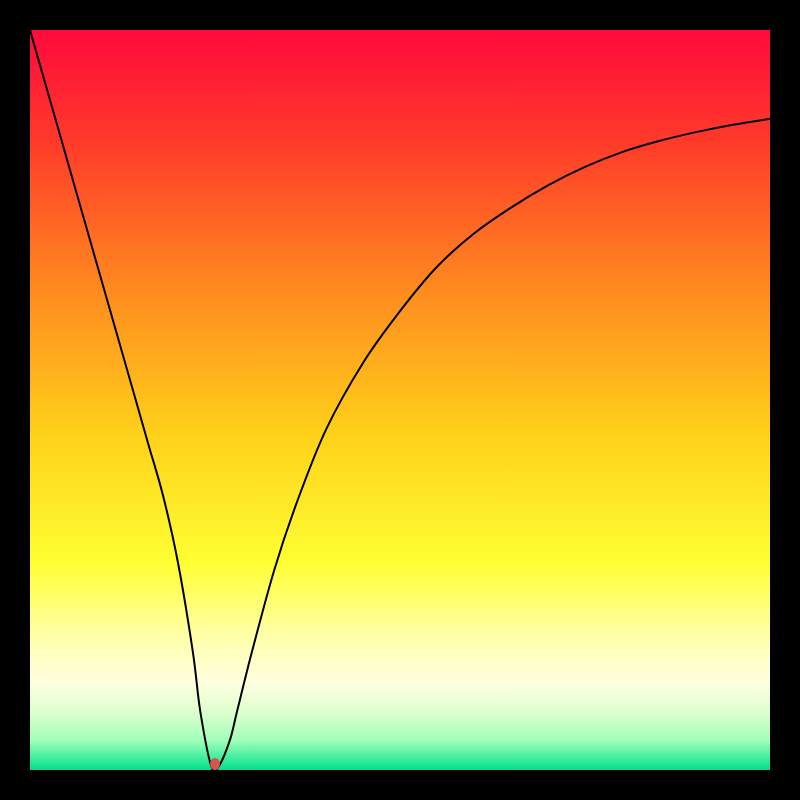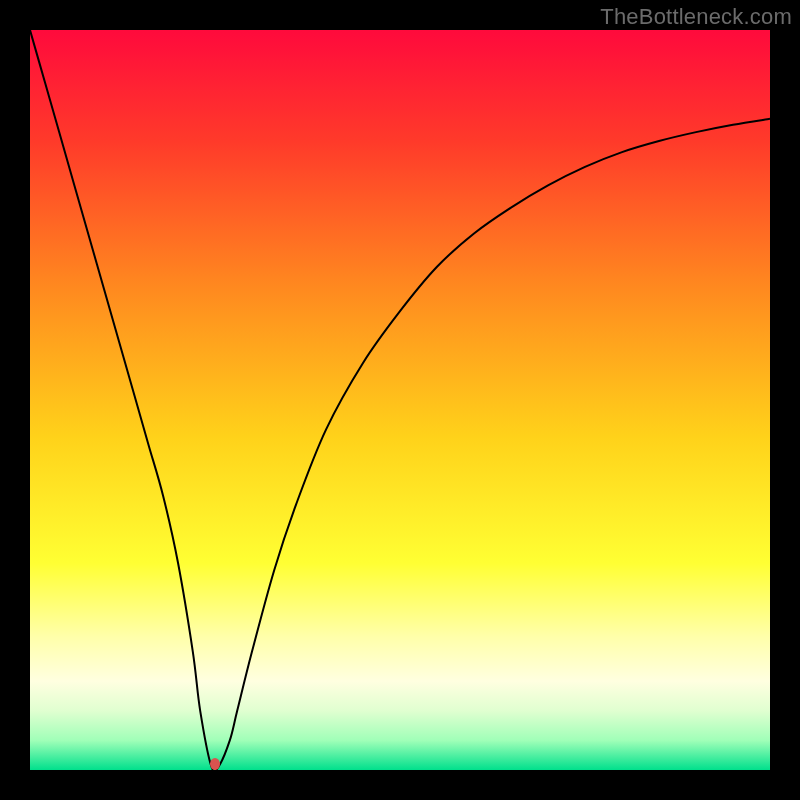--- a/index.html
+++ b/index.html
@@ -34,21 +34,20 @@
     height: 740px;
   }
   svg {
     display: block;
   }
 </style>
 </head>
 <body>
 
 <div class="chart-container">
-  <div class="watermark">TheBottleneck.com</div>
   <div class="plot-area">
     <svg id="chart-svg" width="740" height="740" viewBox="0 0 740 740">
       <defs>
         <linearGradient id="bg-grad" x1="0" y1="0" x2="0" y2="1">
             <stop offset="0%" stop-color="#ff0a3c"></stop>
             <stop offset="15%" stop-color="#ff3a2a"></stop>
             <stop offset="35%" stop-color="#ff8a1f"></stop>
             <stop offset="55.00000000000001%" stop-color="#ffd21a"></stop>
             <stop offset="72%" stop-color="#ffff33"></stop>
             <stop offset="82%" stop-color="#ffffaa"></stop>

